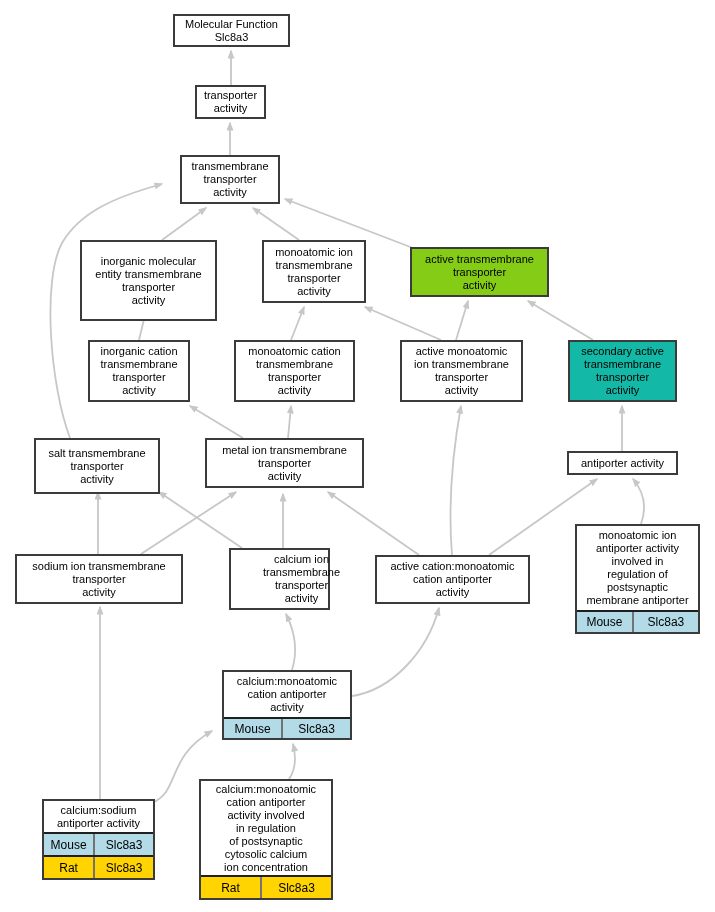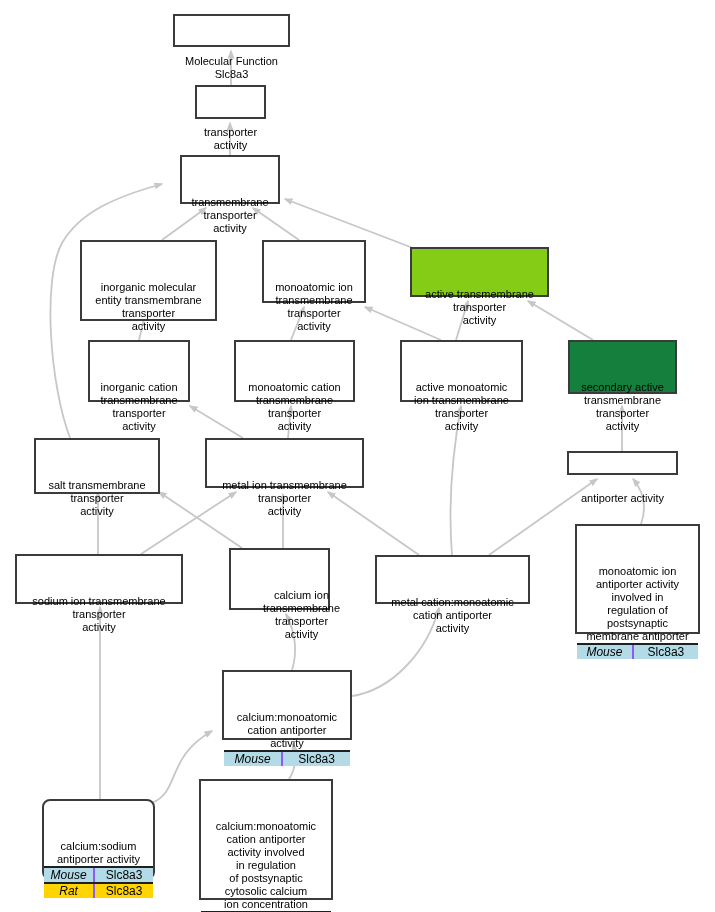--- a/index.html
+++ b/index.html
@@ -34,37 +34,36 @@
     flex: 1;
     display: flex;
     flex-direction: column;
     justify-content: center;
     align-items: center;
     font-size: 11px;
     line-height: 13px;
     color: #000000;
     text-align: center;
     white-space: nowrap;
-    margin-top: 39px;
   }
   .ann-row {
     display: flex;
     border-top: 2px solid #1f1f1f;
     box-sizing: border-box;
   }
   .ann-cell {
     box-sizing: border-box;
     display: flex;
     align-items: center;
     justify-content: center;
     font-size: 12px;
     color: #000000;
     white-space: nowrap;
   }
-  .ann-cell.taxon { width: 47%; border-right: 2px solid #8b5cf6; font-style: italic; }
+  .ann-cell.taxon { width: 47%; border-right: 2px solid #737373; }
   .ann-cell.gene  { width: 53%; }
 </style>
 </head>
 <body>
 
 <div class="canvas">
   <svg id="edges" xmlns="http://www.w3.org/2000/svg" viewBox="0 0 715 912">
     <defs>
       <marker id="arrow" markerWidth="9" markerHeight="8" refX="7.5" refY="3.5" orient="auto" markerUnits="userSpaceOnUse">
         <path d="M0,0 L9,3.5 L0,7 Z" fill="#c7c7c7"></path>
@@ -158,21 +157,21 @@
         </div>
       </div>
       <div class="node" style="left: 400px; top: 340px; width: 123px; height: 62px; border-color: rgb(59, 59, 59); background: rgb(255, 255, 255);">
         <div class="label">
           <span>active monoatomic</span>
           <span>ion transmembrane</span>
           <span>transporter</span>
           <span>activity</span>
         </div>
       </div>
-      <div class="node" style="left: 568px; top: 340px; width: 109px; height: 54px; border-color: rgb(59, 59, 59); background: #15803d;">
+      <div class="node" style="left: 568px; top: 340px; width: 109px; height: 62px; border-color: rgb(59, 59, 59); background: #14b8a6;">
         <div class="label">
           <span>secondary active</span>
           <span>transmembrane</span>
           <span>transporter</span>
           <span>activity</span>
         </div>
       </div>
       <div class="node" style="left: 34px; top: 438px; width: 126px; height: 56px; border-color: rgb(59, 59, 59); background: rgb(255, 255, 255);">
         <div class="label">
           <span>salt transmembrane</span>
@@ -202,21 +201,21 @@
       <div class="node" style="left: 229px; top: 548px; width: 101px; height: 62px; border-color: rgb(59, 59, 59); background: rgb(255, 255, 255); padding-left: 44px;">
         <div class="label">
           <span>calcium ion</span>
           <span>transmembrane</span>
           <span>transporter</span>
           <span>activity</span>
         </div>
       </div>
       <div class="node" style="left: 375px; top: 555px; width: 155px; height: 49px; border-color: rgb(59, 59, 59); background: rgb(255, 255, 255);">
         <div class="label">
-          <span>metal cation:monoatomic</span>
+          <span>active cation:monoatomic</span>
           <span>cation antiporter</span>
           <span>activity</span>
         </div>
       </div>
       <div class="node" style="left: 575px; top: 524px; width: 125px; height: 110px; border-color: rgb(59, 59, 59); background: rgb(255, 255, 255);">
         <div class="label">
           <span>monoatomic ion</span>
           <span>antiporter activity</span>
           <span>involved in</span>
           <span>regulation of</span>
@@ -232,21 +231,21 @@
         <div class="label">
           <span>calcium:monoatomic</span>
           <span>cation antiporter</span>
           <span>activity</span>
         </div>
         <div class="ann-row" style="height: 21px; background: rgb(178, 219, 231);">
           <div class="ann-cell taxon">Mouse</div>
           <div class="ann-cell gene">Slc8a3</div>
         </div>
       </div>
-      <div class="node" style="left: 42px; top: 799px; width: 113px; height: 81px; border-color: rgb(59, 59, 59); background: rgb(255, 255, 255); border-radius: 8px;">
+      <div class="node" style="left: 42px; top: 799px; width: 113px; height: 81px; border-color: rgb(59, 59, 59); background: rgb(255, 255, 255);">
         <div class="label">
           <span>calcium:sodium</span>
           <span>antiporter activity</span>
         </div>
         <div class="ann-row" style="height: 23px; background: rgb(178, 219, 231);">
           <div class="ann-cell taxon">Mouse</div>
           <div class="ann-cell gene">Slc8a3</div>
         </div>
         <div class="ann-row" style="height: 23px; background: rgb(255, 212, 1);">
           <div class="ann-cell taxon">Rat</div>

